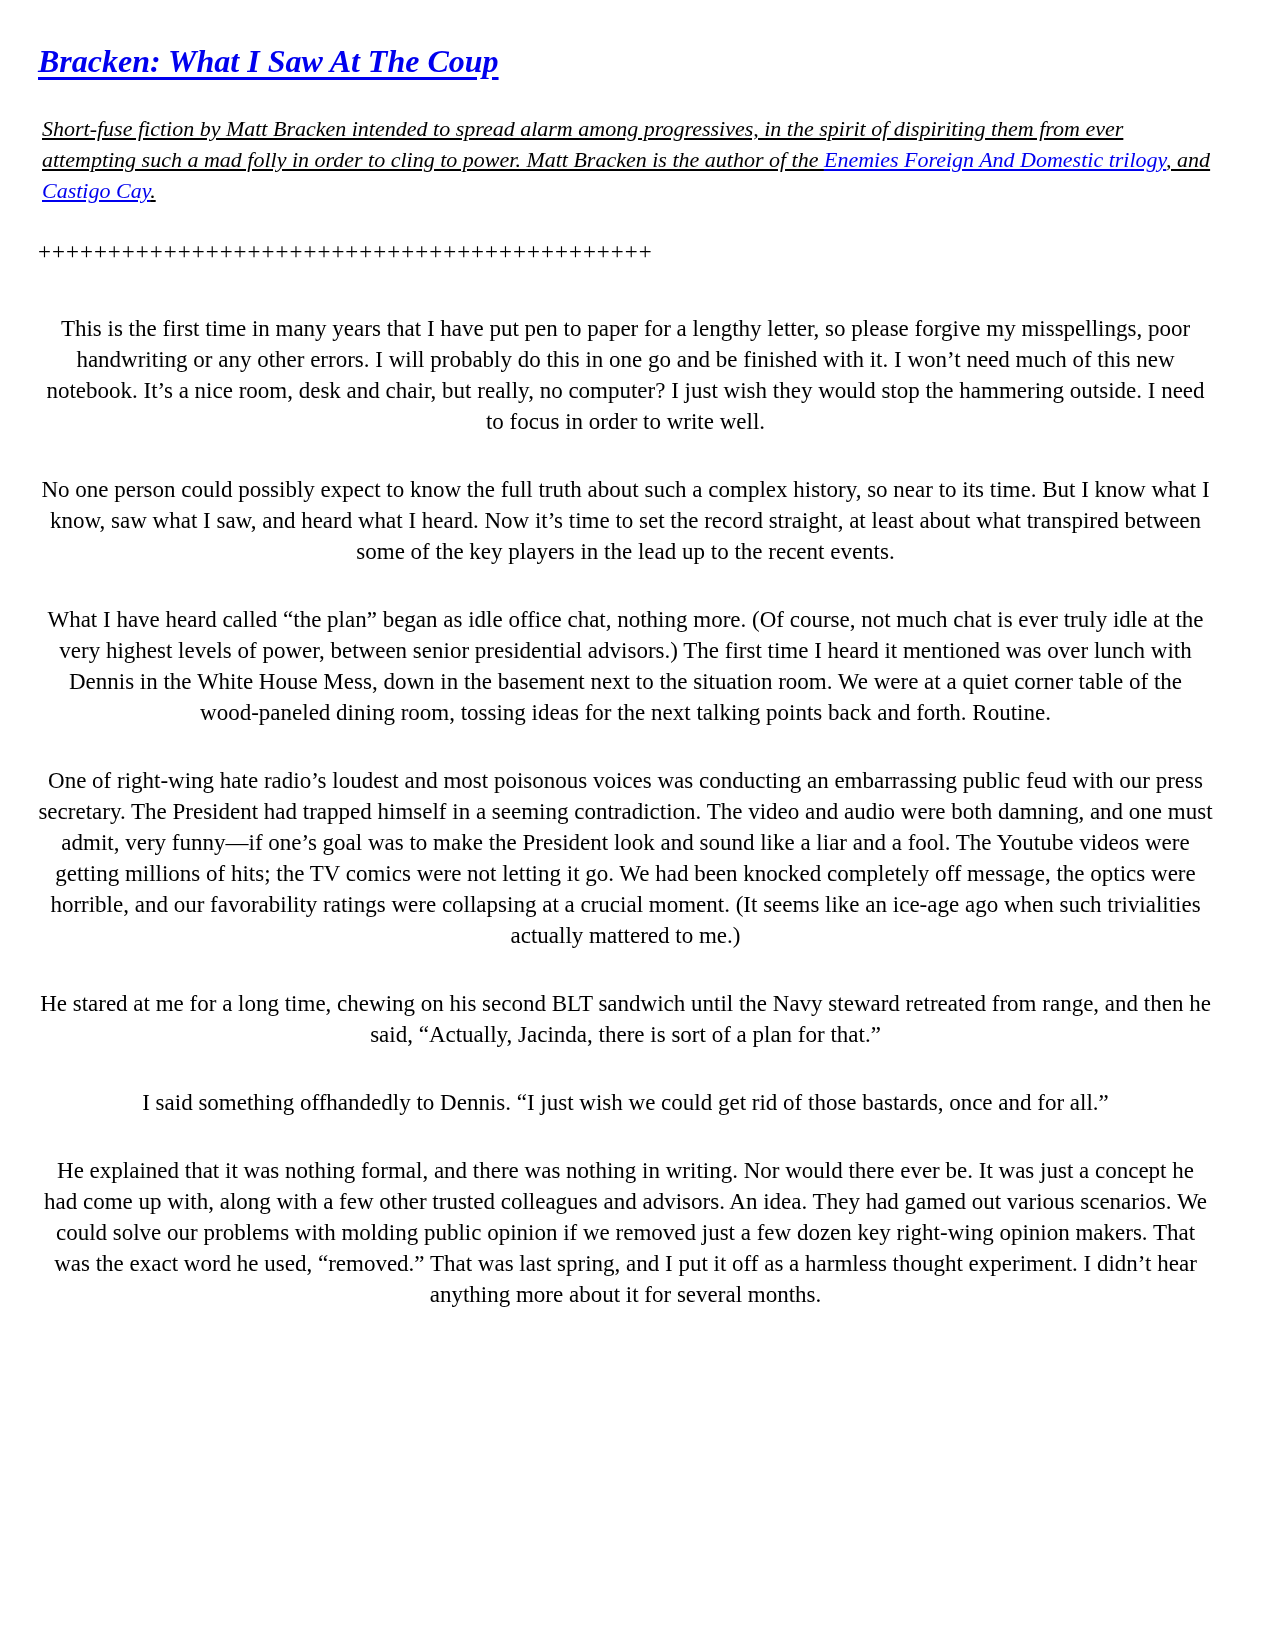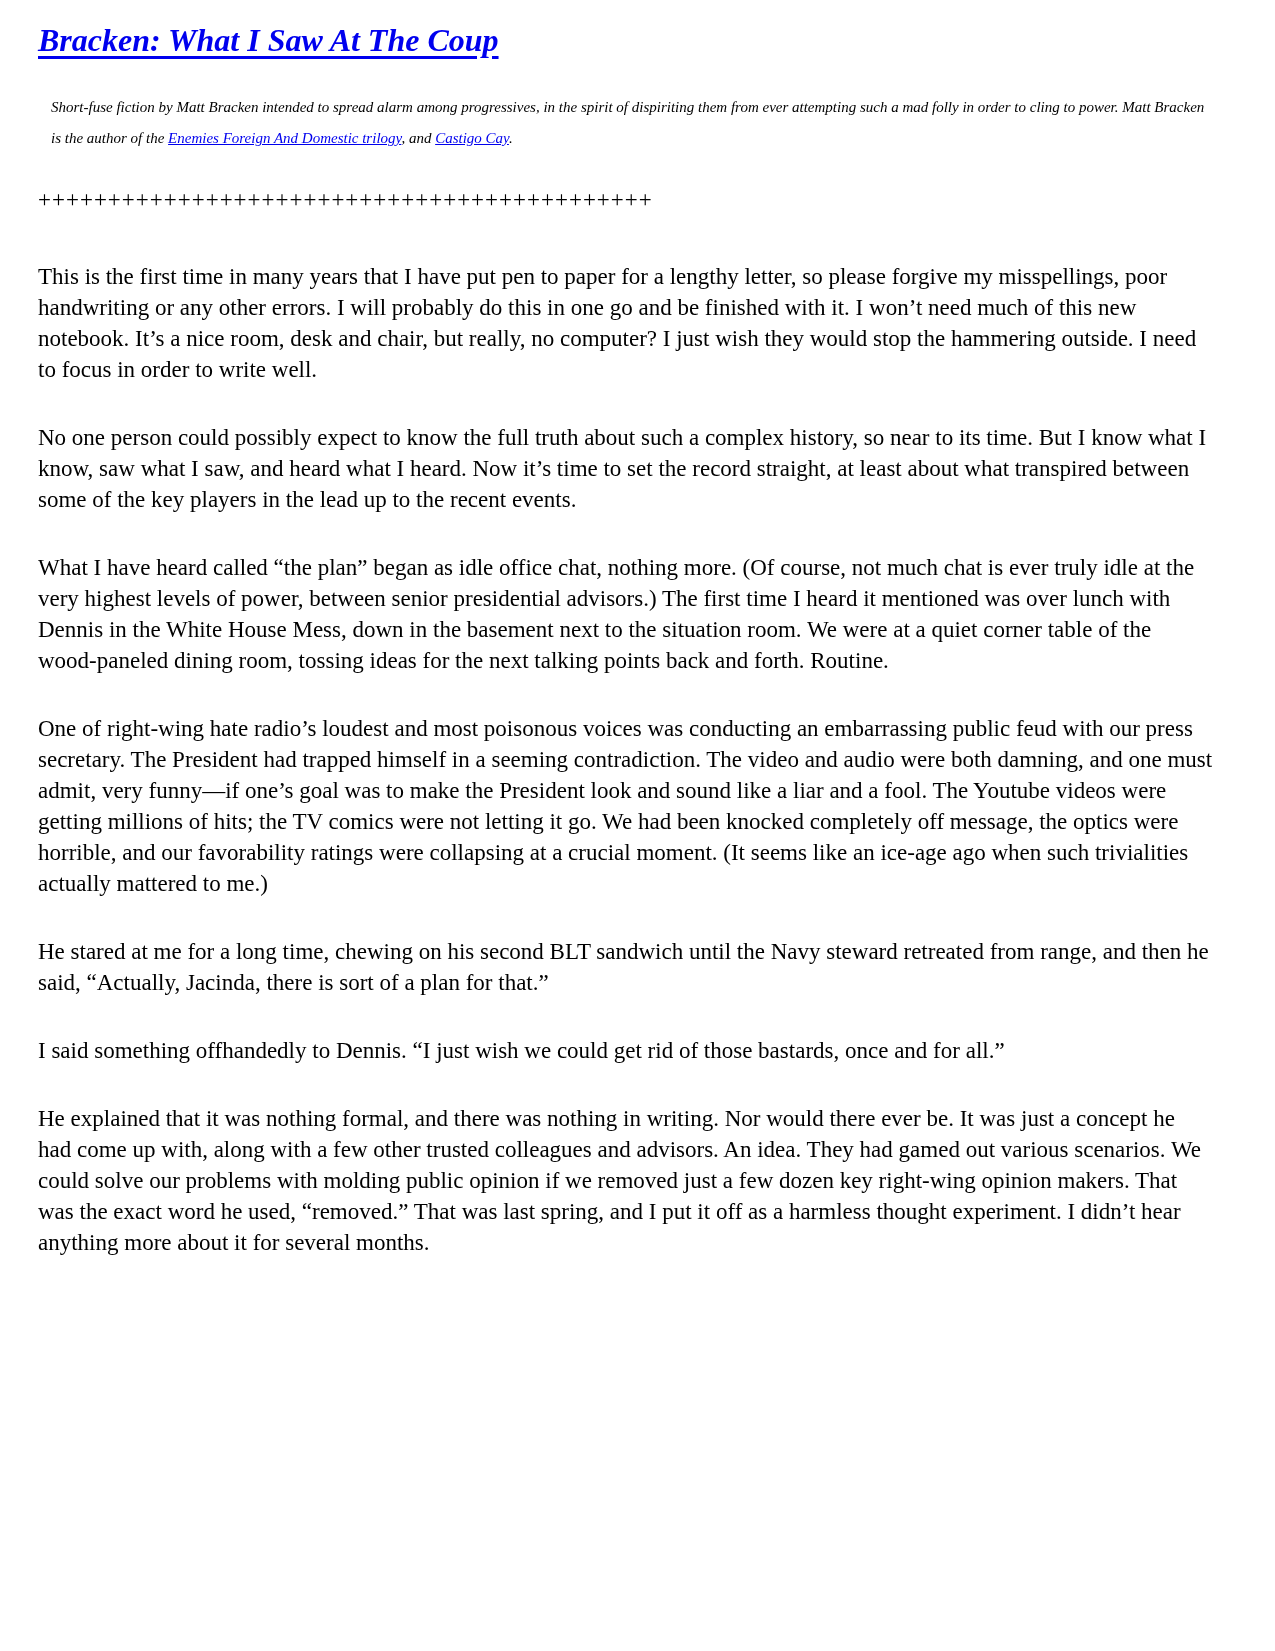--- a/index.html
+++ b/index.html
@@ -5,59 +5,61 @@
   html, body {
     margin: 0;
     padding: 0;
     background: #ffffff;
   }
   .page {
     width: 1275px;
     min-height: 1651px;
     box-sizing: border-box;
     background: #ffffff;
-    padding: 20px 62px 40px 38px;
+    padding: 41px 62px 40px 38px;
     font-family: "Liberation Serif", serif;
     color: #000000;
   }
   .doc-title {
     display: inline-block;
     font-size: 32px;
     line-height: 40px;
     font-weight: bold;
     font-style: italic;
     color: #0000EE;
     text-decoration: underline;
     text-decoration-thickness: 3px;
     text-underline-offset: 5px;
     margin: 0 0 32px 0;
     cursor: pointer;
   }
   .intro {
-    font-size: 15px;
+    font-size: 22px;
     line-height: 31px;
     font-style: italic;
-    margin: 0 0 30px 13px;
+    margin: 0 0 30px 4px;
+    text-decoration: underline;
   }
   .intro a {
     color: #0000EE;
     text-decoration: underline;
     cursor: pointer;
   }
   .separator {
     font-size: 23px;
     line-height: 31px;
     letter-spacing: 1px;
     margin: 0 0 46px 0;
     white-space: nowrap;
   }
   .body-copy p {
     font-size: 23px;
     line-height: 31px;
     margin: 0 0 37px 0;
+    text-align: center;
   }
 </style>
 </head>
 <body>
 
 <div class="page">
 
   <h1 style="margin:0;">
     <a class="doc-title">Bracken: What I Saw At The Coup</a>
   </h1>

